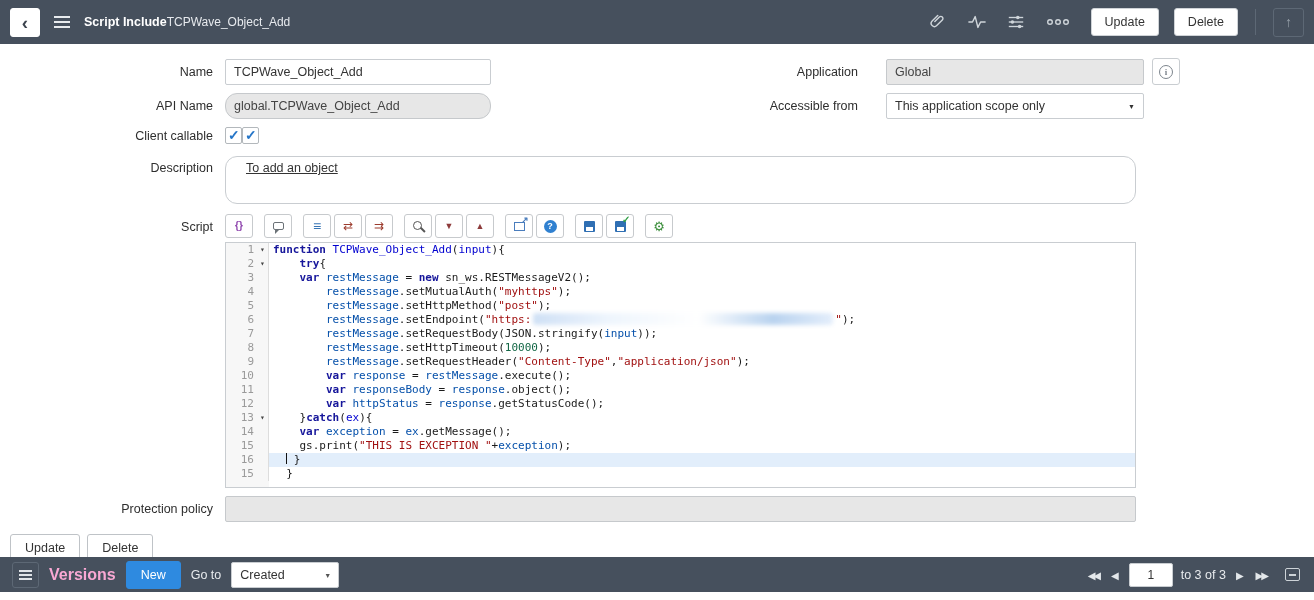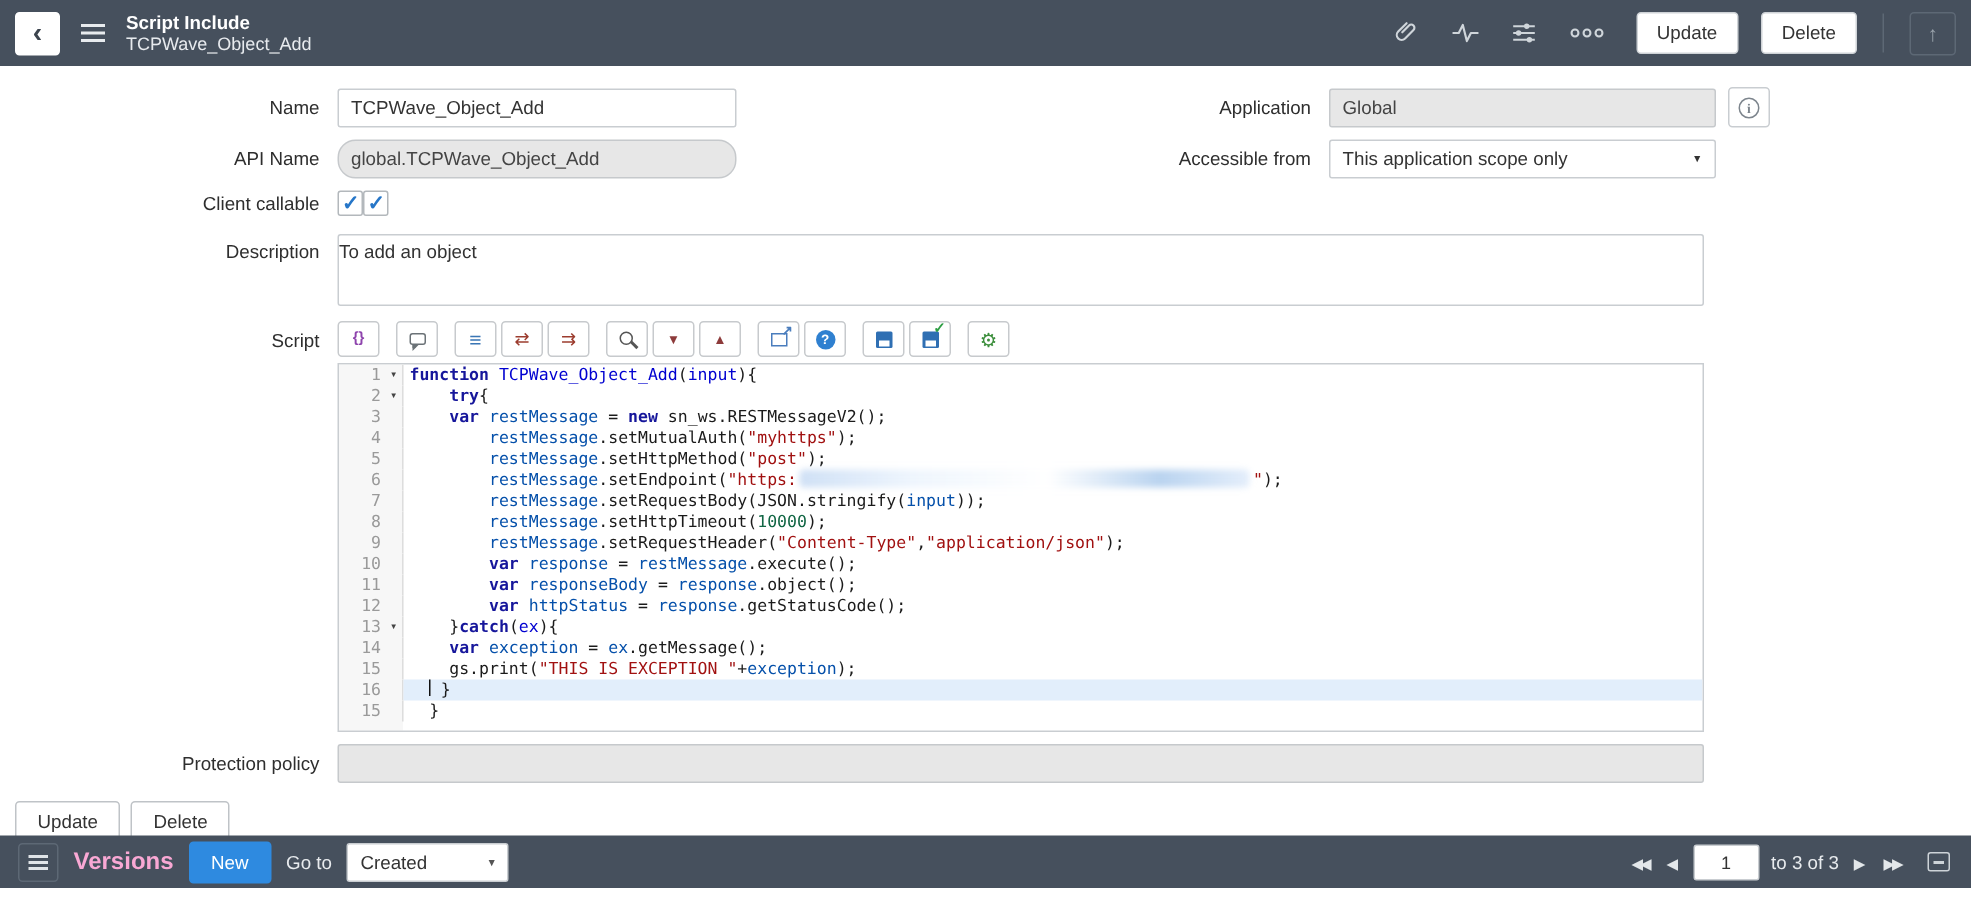--- a/index.html
+++ b/index.html
@@ -14,21 +14,21 @@
     position:absolute; top:0; left:0; right:0; height:44px;
     background:#46505d; display:flex; align-items:center; padding:0 10px; gap:9px;
   }
   .back {
     width:30px; height:29px; background:#fff; border:1px solid #fff; border-radius:3px;
     display:flex; align-items:center; justify-content:center; cursor:pointer;
   }
   .chev::before { content:"‹"; font-size:19px; color:#3c444e; line-height:1; font-weight:bold; }
   .hdr-burger-btn { background:transparent; border:none; width:26px; height:26px; display:flex; align-items:center; justify-content:center; cursor:pointer; }
   .burger { width:16px; height:2px; background:#e8ebee; box-shadow:0 -5px 0 #e8ebee, 0 5px 0 #e8ebee; }
-  .titles { display:flex; flex-direction:column; justify-content:flex-start; line-height:14px; }
+  .titles { display:flex; justify-content:flex-start; line-height:14px; }
   .t1 { color:#ffffff; font-size:12.5px; font-weight:bold; }
   .t2 { color:#e7eaee; font-size:12px; }
   .spacer { flex:1; }
   .hicon { background:transparent; border:none; padding:2px; margin:0 4px; cursor:pointer; display:flex; align-items:center; }
   .btn-w {
     background:#ffffff; border:1px solid #cfd3d7; border-radius:3px;
     font-family:"Liberation Sans",sans-serif; font-size:12.5px; color:#333;
     padding:6px 13px; cursor:pointer; margin-left:6px;
   }
   .vdiv { width:1px; height:26px; background:#5d6875; margin:0 8px; }
@@ -36,21 +36,21 @@
     width:31px; height:29px; background:transparent; border:1px solid #5d6875; border-radius:3px;
     cursor:default; display:flex; align-items:center; justify-content:center;
   }
   .uparrow::before { content:"↑"; color:#9aa3ac; font-size:14px; }
 
   
   .frm { position:absolute; top:44px; left:0; right:0; padding:14px 134px 0 0; }
   .row { display:flex; align-items:center; margin-bottom:8px; }
   .row.top { align-items:flex-start; }
   .lbl { width:225px; padding-right:12px; text-align:right; font-size:12.5px; color:#2e2e2e; flex:none; }
-  .lbl-r { flex:1; text-align:right; padding-right:12px; font-size:12.5px; color:#2e2e2e; }
+  .lbl-r { flex:1; text-align:right; padding-right:28px; font-size:12.5px; color:#2e2e2e; }
   .inp, .fld {
     height:26px; border:1px solid #c9cdd1; border-radius:2px; background:#fff;
     font-family:"Liberation Sans",sans-serif; font-size:12.5px; color:#333; padding:0 8px;
   }
   .inp { width:266px; }
   .fld { display:flex; align-items:center; }
   .ro { background:#e7e7e7; border-color:#c6c9cc; color:#444; }
   .w266 { width:266px;border-radius:12px; } .w258 { width:258px; }
   .sfx { width:36px; flex:none; display:flex; justify-content:flex-end; }
   .sq-btn {
@@ -62,22 +62,22 @@
   .info-i::before { content:"i"; font-size:9px; font-weight:bold; color:#7d858d; font-family:"Liberation Serif",serif; }
   .selbox { position:relative; padding-right:22px; cursor:pointer;text-align:center; }
   .selbox::after { content:"▼"; position:absolute; right:8px; top:9px; font-size:7px; color:#333; }
   .cb { width:17px; height:17px; border:1px solid #b3b8bc; border-radius:2px; background:#fff;
     position:relative; display:inline-block; cursor:pointer; }
   .cb .checkmark { display:none; }
   .cb.checked .checkmark { display:block; position:absolute; left:2px; top:-1px;
     color:#2676c8; font-size:14px; font-weight:bold; }
   .cb.checked .checkmark::before { content:"✓"; }
   textarea.desc {
-    width:911px; height:48px; border:1px solid #c9cdd1; border-radius:2px; resize:none;
-    font-family:"Liberation Sans",sans-serif; font-size:12.5px; color:#333; padding:4px 0;
+    width:911px; height:48px; border:1px solid #c9cdd1; border-radius:12px; resize:none;
+    font-family:"Liberation Sans",sans-serif; font-size:12.5px; color:#333; padding:4px 20px;text-decoration:underline;
   }
   .script-col { display:flex; flex-direction:column; }
 
   
   .toolbar { display:flex; align-items:center; margin-bottom:4px; }
   .tb { width:28px; height:24px; border:1px solid #c7cacd; border-radius:3px; background:#fff;
     display:inline-flex; align-items:center; justify-content:center; margin-right:3px; cursor:pointer; padding:0; }
   .tb.gap { margin-left:8px; }
   .ticon { line-height:1; display:flex; align-items:center; justify-content:center; }
   .t-format-code-icon::before { content:"{}"; color:#8e44ad; font-weight:bold; font-size:10px; }

